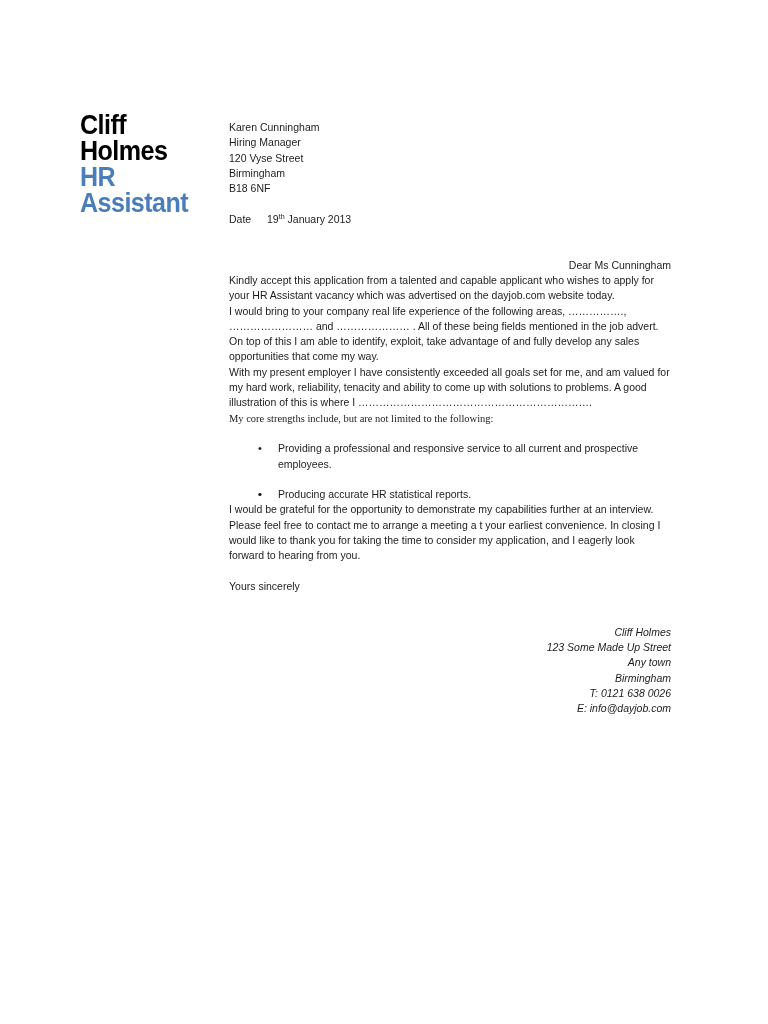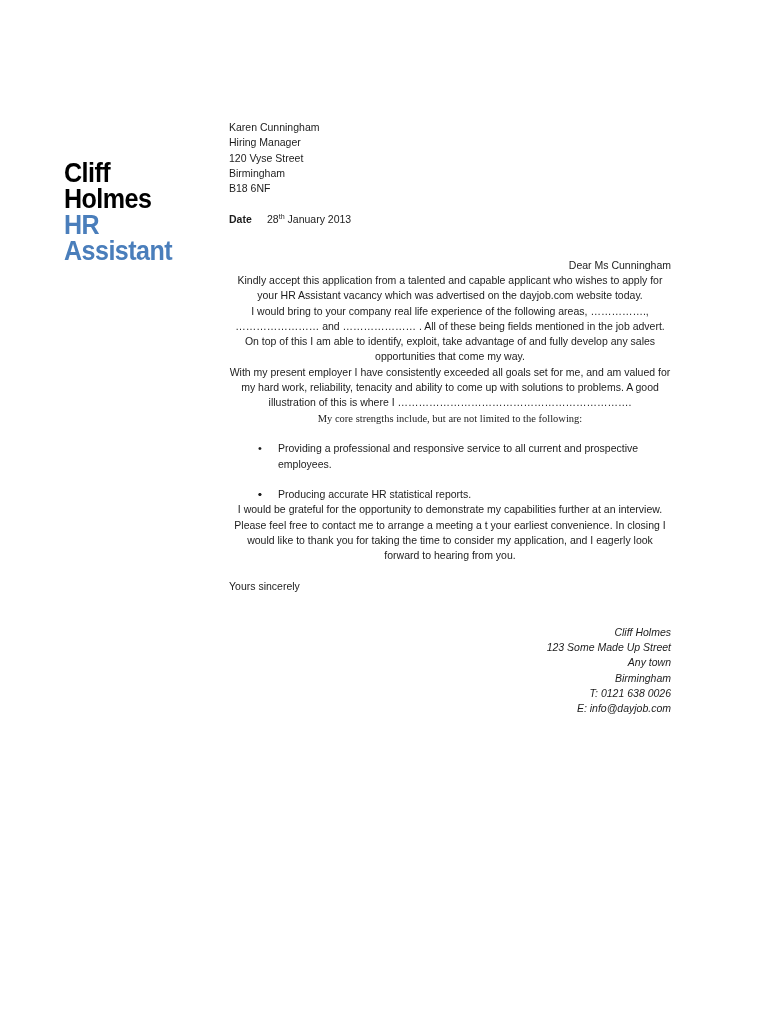--- a/index.html
+++ b/index.html
@@ -18,24 +18,23 @@
 
   .page {
     position: absolute;
     inset: 0;
     background: #ffffff;
   }
 
   
   .letterhead {
     position: absolute;
-    left: 64px;
+    left: 80px;
     top: 112px;
     width: 150px;
-    margin-top: 48px;
   }
   .lh-line {
     font-family: "Liberation Sans", sans-serif;
     font-weight: bold;
     font-size: 27px;
     line-height: 26px;
     letter-spacing: -0.6px;
     transform: scaleX(0.93);
     transform-origin: left center;
     white-space: nowrap;
@@ -65,32 +64,31 @@
     margin-top: 30.6px;
     text-align: right;
   }
 
   .date-row {
     white-space: nowrap;
   }
   .date-row .date-label {
     display: inline-block;
     width: 38px;
-    font-weight: bold;
   }
   sup {
     font-size: 0.68em;
     vertical-align: super;
     line-height: 0;
     text-align: center;
   }
 
   p.para {
     margin: 0;
-    text-align: center;
+    text-align: left;
   }
 
   
   ul.bullets {
     list-style: none;
     margin: 15.3px 0 0 0;
     padding: 0;
   }
   ul.bullets li {
     position: relative;
@@ -126,21 +124,21 @@
 
     <div>
       <div class="addr-line">Karen Cunningham</div>
       <div class="addr-line">Hiring Manager</div>
       <div class="addr-line">120 Vyse Street</div>
       <div class="addr-line">Birmingham</div>
       <div class="addr-line">B18 6NF</div>
     </div>
 
     <div class="blk date-row">
-      <span class="date-label">Date</span><span>28</span><sup>th</sup><span> January 2013</span>
+      <span class="date-label">Date</span><span>19</span><sup>th</sup><span> January 2013</span>
     </div>
 
     <div class="blk-lg">Dear Ms Cunningham</div>
 
     <p class="para blk">Kindly accept this application from a talented and capable applicant who wishes to apply for your HR Assistant vacancy which was advertised on the dayjob.com website today.</p>
 
     <p class="para blk">I would bring to your company real life experience of the following areas, ……………., …………………… and ………………… . All of these being fields mentioned in the job advert.  On top of this I am able to identify, exploit, take advantage of and fully develop any sales opportunities that come my way.</p>
 
     <p class="para blk">With my present employer I have consistently exceeded all goals set for me, and am valued for my hard work, reliability, tenacity and ability to come up with solutions to problems.  A good illustration of this is where I ………………………………………………………….</p>
     <p class="para tight">My core strengths include, but are not limited to the following:</p>

